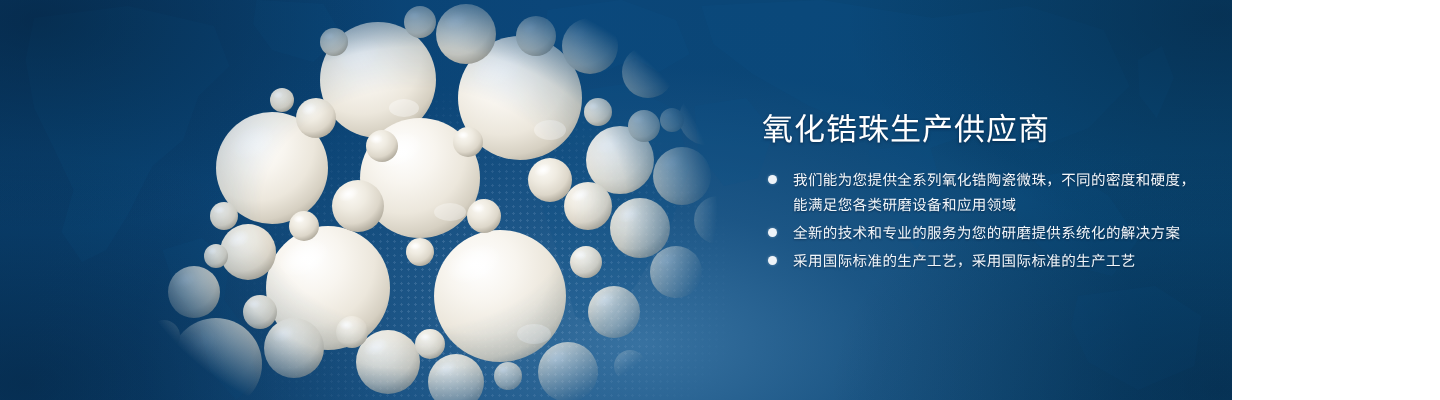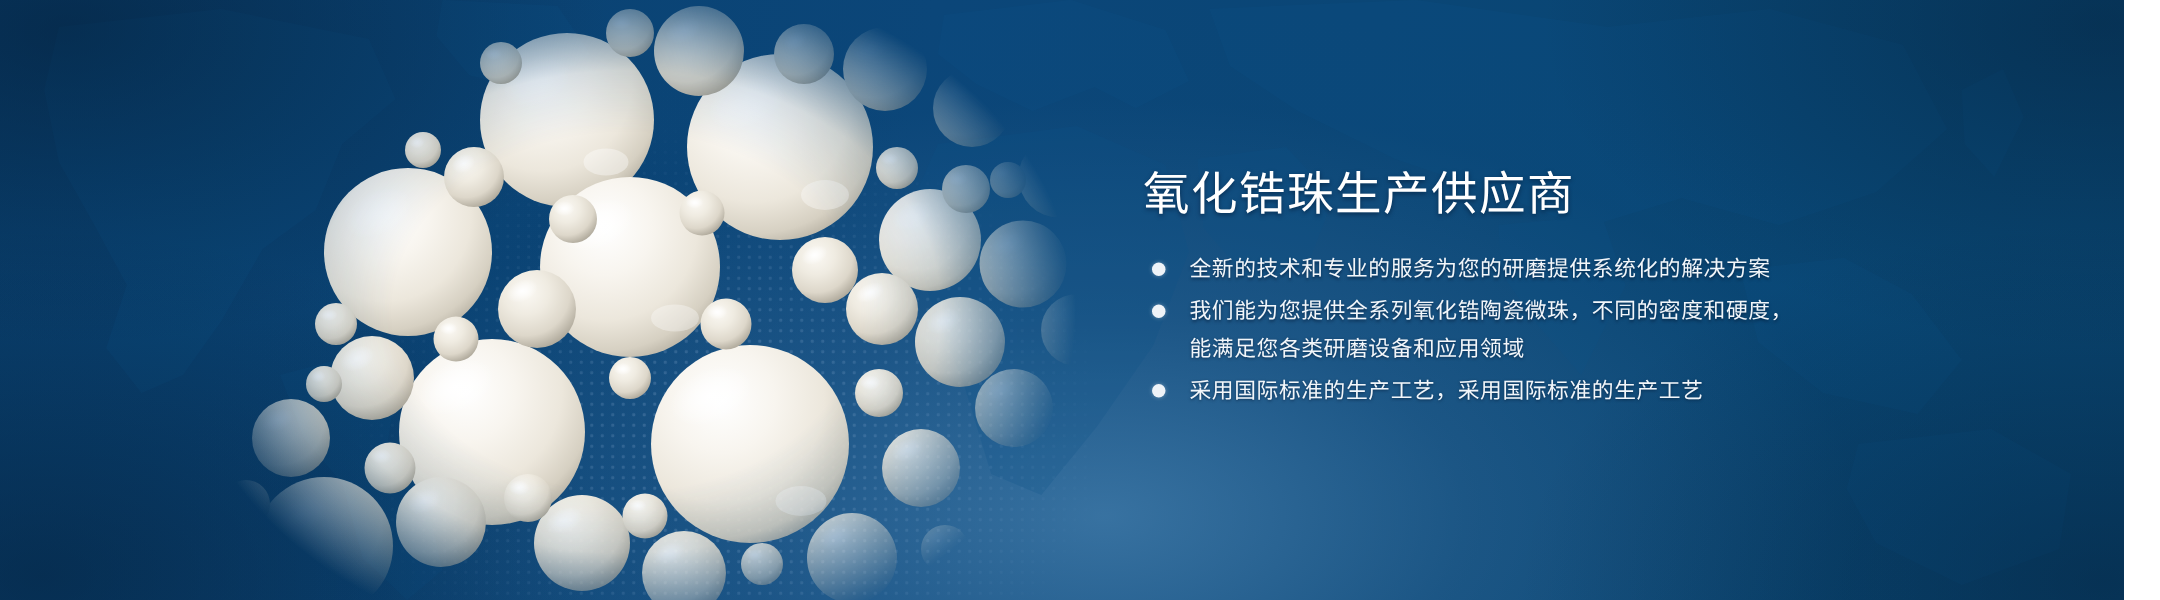--- a/index.html
+++ b/index.html
@@ -1,21 +1,21 @@
 <!DOCTYPE html>
 <html lang="zh-CN"><head>
 <meta charset="utf-8">
 <title>Zirconia Beads Banner</title>
 <style>
   * { margin:0; padding:0; box-sizing:border-box; }
   html,body { width:1440px; height:400px; overflow:hidden;
               font-family:"Liberation Sans","DejaVu Sans",sans-serif; }
 
   .banner {
-    position:relative; width:1416px; height:400px; overflow:hidden;
+    position:relative; width:1232px; height:400px; overflow:hidden;
     background:#0a4273;
   }
 
   
   .bg-base {
     position:absolute; inset:0;
     background:
       radial-gradient(ellipse 760px 420px at 52% 86%,
             rgba(93,150,195,0.55) 0%,
             rgba(62,116,163,0.34) 32%,
@@ -372,27 +372,27 @@
   </div>
 
   <div class="copy">
 
     <h1 class="headline">氧化锆珠生产供应商</h1>
 
     <ul class="bullets" style="list-style:none;">
 
       <li class="bullet-row">
         <span class="dot"></span>
-        <div class="bullet-text">全新的技术和专业的服务为您的研磨提供系统化的解决方案</div>
+        <div class="bullet-text">我们能为您提供全系列氧化锆陶瓷微珠，不同的密度和硬度，</div>
+        <div class="bullet-text">能满足您各类研磨设备和应用领域</div>
       </li>
 
       <li class="bullet-row">
         <span class="dot"></span>
-        <div class="bullet-text">我们能为您提供全系列氧化锆陶瓷微珠，不同的密度和硬度，</div>
-        <div class="bullet-text">能满足您各类研磨设备和应用领域</div>
+        <div class="bullet-text">全新的技术和专业的服务为您的研磨提供系统化的解决方案</div>
       </li>
 
       <li class="bullet-row">
         <span class="dot"></span>
         <div class="bullet-text">采用国际标准的生产工艺，采用国际标准的生产工艺</div>
       </li>
 
     </ul>
   </div>
 

